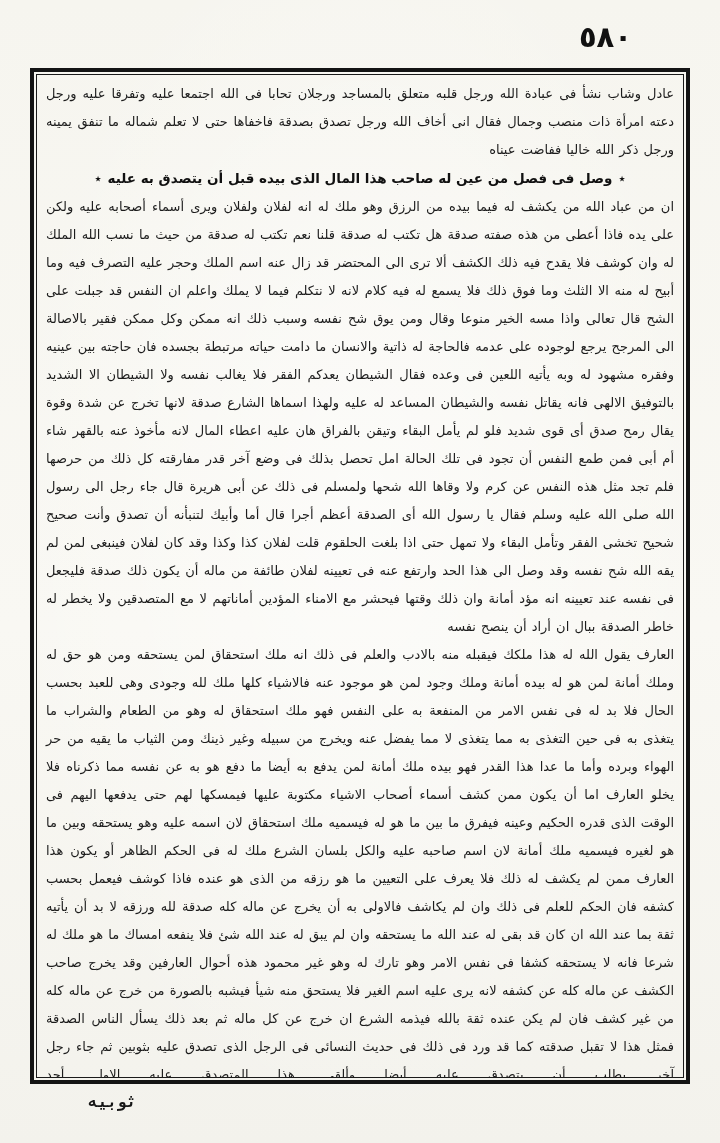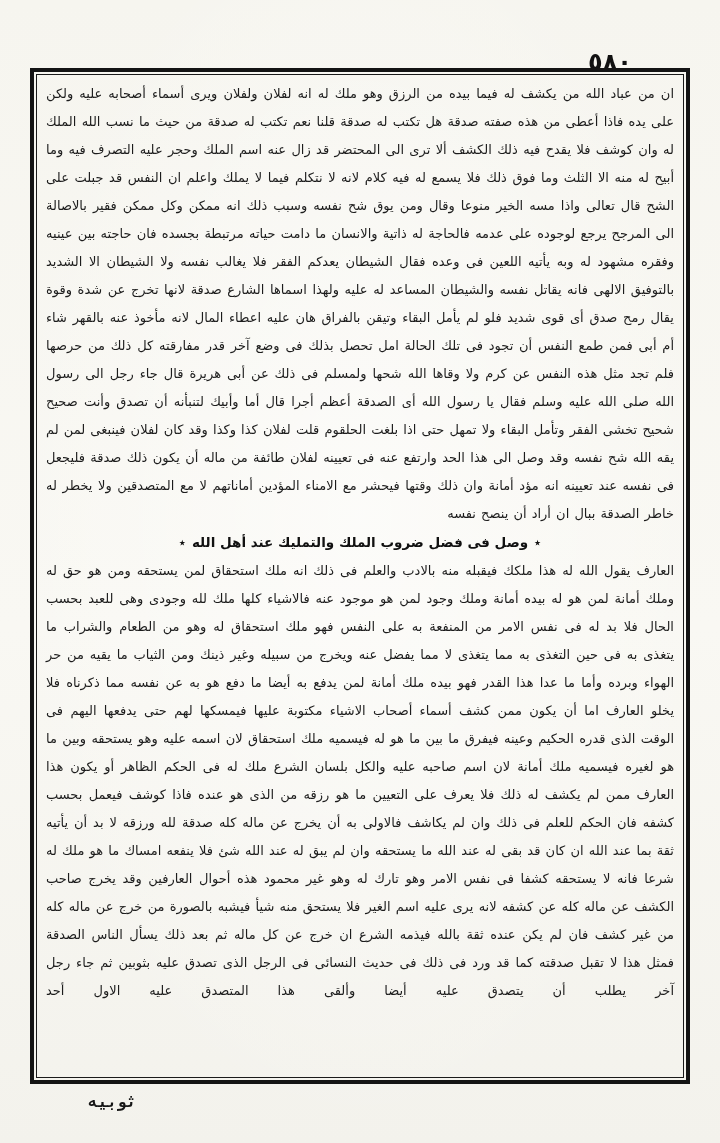--- a/index.html
+++ b/index.html
@@ -10,23 +10,22 @@
     color:#1c1c1c;
     overflow:hidden;
   }
   .sheet{position:absolute;inset:0;
     background:
       radial-gradient(ellipse at 50% 45%, rgba(255,255,255,.55), rgba(0,0,0,0) 70%),
       linear-gradient(180deg,#f6f5ef 0%,#f9f8f3 55%,#f3f2ec 100%);
   }
   .page-number{
     position:absolute;top:20px;right:88px;
-    font-size:24px;font-weight:bold;color:#111;
+    font-size:29px;font-weight:bold;color:#111;
     letter-spacing:2px;
-    margin-top:28px;
   }
   .frame{
     position:absolute;left:30px;top:68px;width:660px;height:1016px;
     border:4px solid #141414;box-sizing:border-box;
     background:transparent;
   }
   .frame-inner{
     position:absolute;inset:2px;border:1px solid #1a1a1a;
     padding:5px 9px 0 9px;box-sizing:border-box;
     overflow:hidden;
@@ -56,27 +55,28 @@
 </head>
 <body>
 
 <div class="sheet">
 
   <div class="page-number">٥٨٠</div>
 
   <div class="frame">
     <div class="frame-inner">
 
+      <div class="par">عادل وشاب نشأ فى عبادة الله ورجل قلبه متعلق بالمساجد ورجلان تحابا فى الله اجتمعا عليه وتفرقا عليه ورجل دعته امرأة ذات منصب وجمال فقال انى أخاف الله ورجل تصدق بصدقة فاخفاها حتى لا تعلم شماله ما تنفق يمينه ورجل ذكر الله خاليا ففاضت عيناه</div>
 
+      <div class="section-heading">
+        <span class="fleuron">٭</span><span>وصل فى فصل من عين له صاحب هذا المال الذى بيده قبل أن يتصدق به عليه</span><span class="fleuron">٭</span>
+      </div>
 
       <div class="par">ان من عباد الله من يكشف له فيما بيده من الرزق وهو ملك له انه لفلان ولفلان ويرى أسماء أصحابه عليه ولكن على يده فاذا أعطى من هذه صفته صدقة هل تكتب له صدقة قلنا نعم تكتب له صدقة من حيث ما نسب الله الملك له وان كوشف فلا يقدح فيه ذلك الكشف ألا ترى الى المحتضر قد زال عنه اسم الملك وحجر عليه التصرف فيه وما أبيح له منه الا الثلث وما فوق ذلك فلا يسمع له فيه كلام لانه لا نتكلم فيما لا يملك واعلم ان النفس قد جبلت على الشح قال تعالى واذا مسه الخير منوعا وقال ومن يوق شح نفسه وسبب ذلك انه ممكن وكل ممكن فقير بالاصالة الى المرجح يرجع لوجوده على عدمه فالحاجة له ذاتية والانسان ما دامت حياته مرتبطة بجسده فان حاجته بين عينيه وفقره مشهود له وبه يأتيه اللعين فى وعده فقال الشيطان يعدكم الفقر فلا يغالب نفسه ولا الشيطان الا الشديد بالتوفيق الالهى فانه يقاتل نفسه والشيطان المساعد له عليه ولهذا اسماها الشارع صدقة لانها تخرج عن شدة وقوة يقال رمح صدق أى قوى شديد فلو لم يأمل البقاء وتيقن بالفراق هان عليه اعطاء المال لانه مأخوذ عنه بالقهر شاء أم أبى فمن طمع النفس أن تجود فى تلك الحالة امل تحصل بذلك فى وضع آخر قدر مفارقته كل ذلك من حرصها فلم تجد مثل هذه النفس عن كرم ولا وقاها الله شحها ولمسلم فى ذلك عن أبى هريرة قال جاء رجل الى رسول الله صلى الله عليه وسلم فقال يا رسول الله أى الصدقة أعظم أجرا قال أما وأبيك لتنبأنه أن تصدق وأنت صحيح شحيح تخشى الفقر وتأمل البقاء ولا تمهل حتى اذا بلغت الحلقوم قلت لفلان كذا وكذا وقد كان لفلان فينبغى لمن لم يقه الله شح نفسه وقد وصل الى هذا الحد وارتفع عنه فى تعيينه لفلان طائفة من ماله أن يكون ذلك صدقة فليجعل فى نفسه عند تعيينه انه مؤد أمانة وان ذلك وقتها فيحشر مع الامناء المؤدين أماناتهم لا مع المتصدقين ولا يخطر له خاطر الصدقة ببال ان أراد أن ينصح نفسه</div>
 
-      <div class="section-heading">
-        <span class="fleuron">٭</span><span>وصل فى فضل ضروب الملك والتمليك عند أهل الله</span><span class="fleuron">٭</span>
-      </div>
 
       <div class="par par-full-last">العارف يقول الله له هذا ملكك فيقبله منه بالادب والعلم فى ذلك انه ملك استحقاق لمن يستحقه ومن هو حق له وملك أمانة لمن هو له بيده أمانة وملك وجود لمن هو موجود عنه فالاشياء كلها ملك لله وجودى وهى للعبد بحسب الحال فلا بد له فى نفس الامر من المنفعة به على النفس فهو ملك استحقاق له وهو من الطعام والشراب ما يتغذى به فى حين التغذى به مما يتغذى لا مما يفضل عنه ويخرج من سبيله وغير ذينك ومن الثياب ما يقيه من حر الهواء وبرده وأما ما عدا هذا القدر فهو بيده ملك أمانة لمن يدفع به أيضا ما دفع هو به عن نفسه مما ذكرناه فلا يخلو العارف اما أن يكون ممن كشف أسماء أصحاب الاشياء مكتوبة عليها فيمسكها لهم حتى يدفعها اليهم فى الوقت الذى قدره الحكيم وعينه فيفرق ما بين ما هو له فيسميه ملك استحقاق لان اسمه عليه وهو يستحقه وبين ما هو لغيره فيسميه ملك أمانة لان اسم صاحبه عليه والكل بلسان الشرع ملك له فى الحكم الظاهر أو يكون هذا العارف ممن لم يكشف له ذلك فلا يعرف على التعيين ما هو رزقه من الذى هو عنده فاذا كوشف فيعمل بحسب كشفه فان الحكم للعلم فى ذلك وان لم يكاشف فالاولى به أن يخرج عن ماله كله صدقة لله ورزقه لا بد أن يأتيه ثقة بما عند الله ان كان قد بقى له عند الله ما يستحقه وان لم يبق له عند الله شئ فلا ينفعه امساك ما هو ملك له شرعا فانه لا يستحقه كشفا فى نفس الامر وهو تارك له وهو غير محمود هذه أحوال العارفين وقد يخرج صاحب الكشف عن ماله كله عن كشفه لانه يرى عليه اسم الغير فلا يستحق منه شيأ فيشبه بالصورة من خرج عن ماله كله من غير كشف فان لم يكن عنده ثقة بالله فيذمه الشرع ان خرج عن كل ماله ثم بعد ذلك يسأل الناس الصدقة فمثل هذا لا تقبل صدقته كما قد ورد فى ذلك فى حديث النسائى فى الرجل الذى تصدق عليه بثوبين ثم جاء رجل آخر يطلب أن يتصدق عليه أيضا وألقى هذا المتصدق عليه الاول أحد</div>
 
     </div>
   </div>
 
   <div class="catchword">ثوبيه</div>
 
 </div>
 

